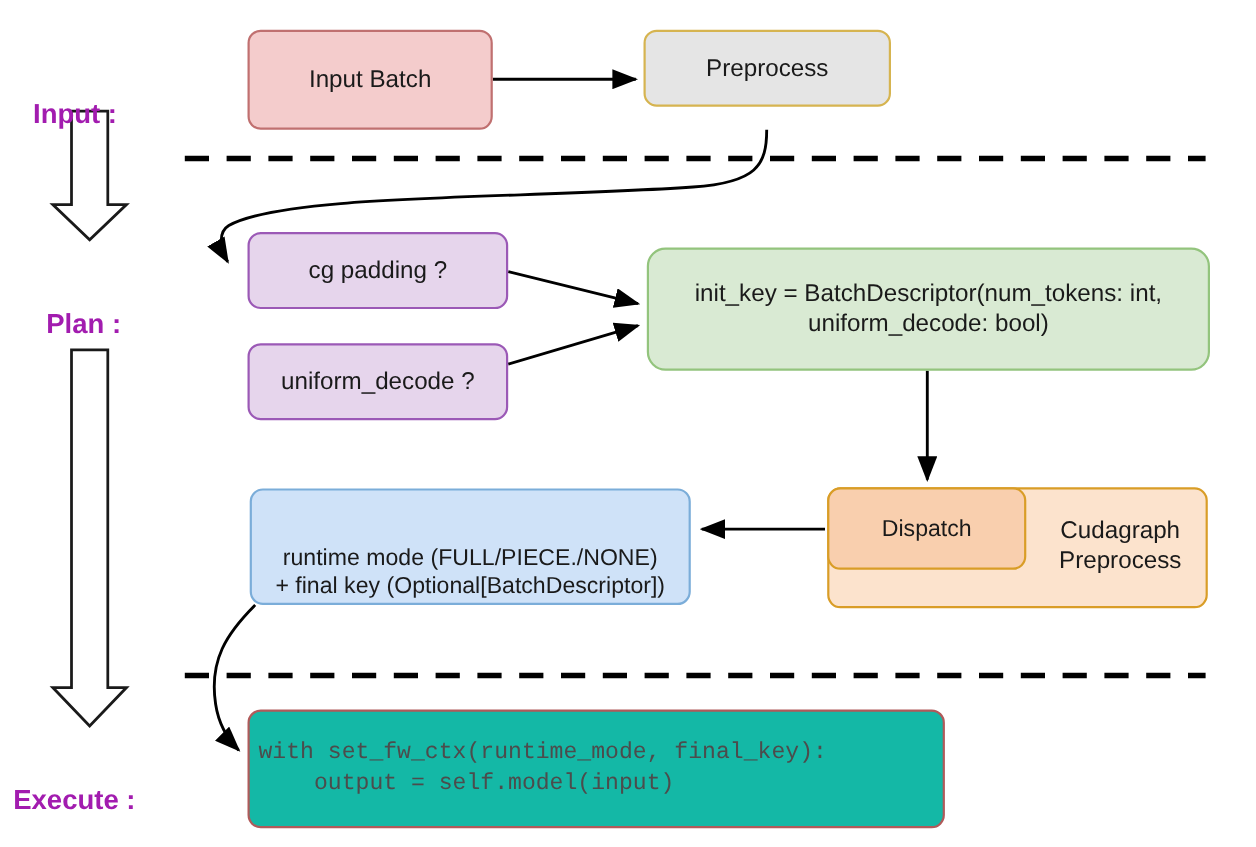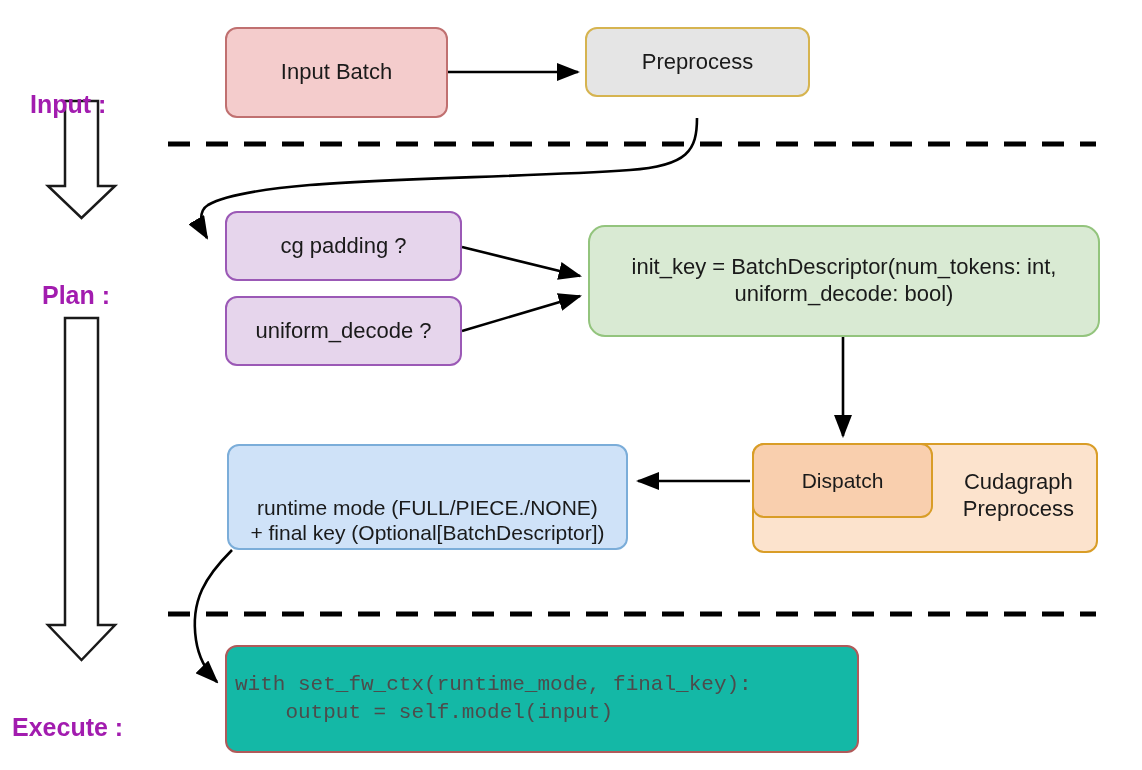--- a/index.html
+++ b/index.html
@@ -58,21 +58,21 @@
     left: 585px; top: 27px; width: 225px; height: 70px;
     background: #e5e5e5;
     border-color: #d6b450;
   }
   .node-cg-padding {
     left: 225px; top: 211px; width: 237px; height: 70px;
     background: #e6d5ec;
     border-color: #9b59b6;
   }
   .node-uniform-decode {
-    left: 225px; top: 296px; width: 237px; height: 70px;
+    left: 225px; top: 312px; width: 237px; height: 70px;
     background: #e6d5ec;
     border-color: #9b59b6;
   }
   .node-init-key {
     left: 588px; top: 225px; width: 512px; height: 112px;
     background: #d9ead3;
     border-color: #93c47d;
     border-radius: 17px;
   }
   .node-cudagraph-dispatcher {

